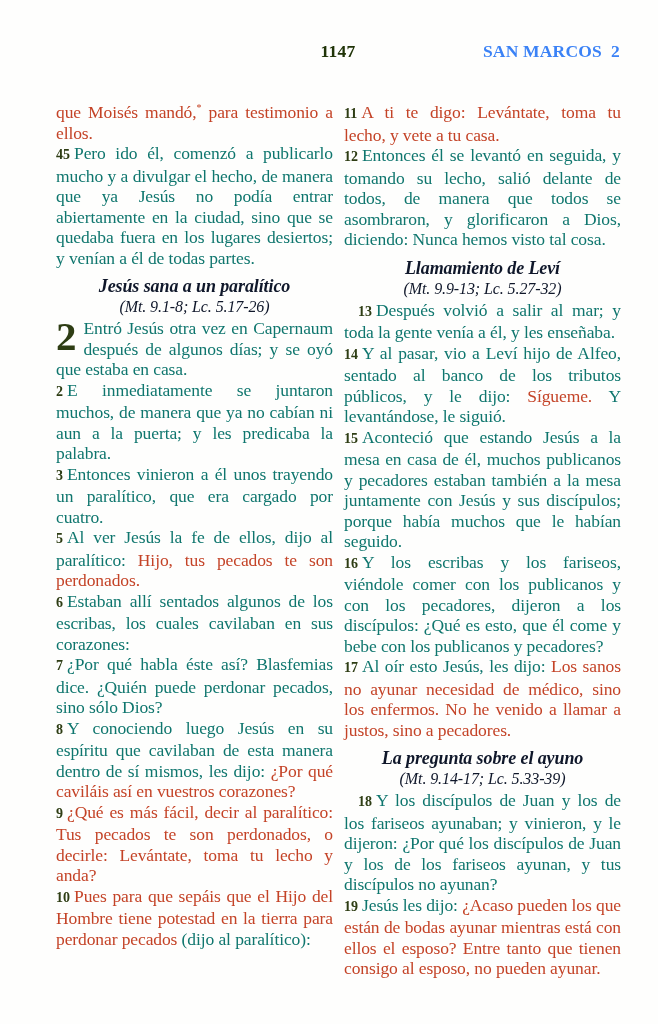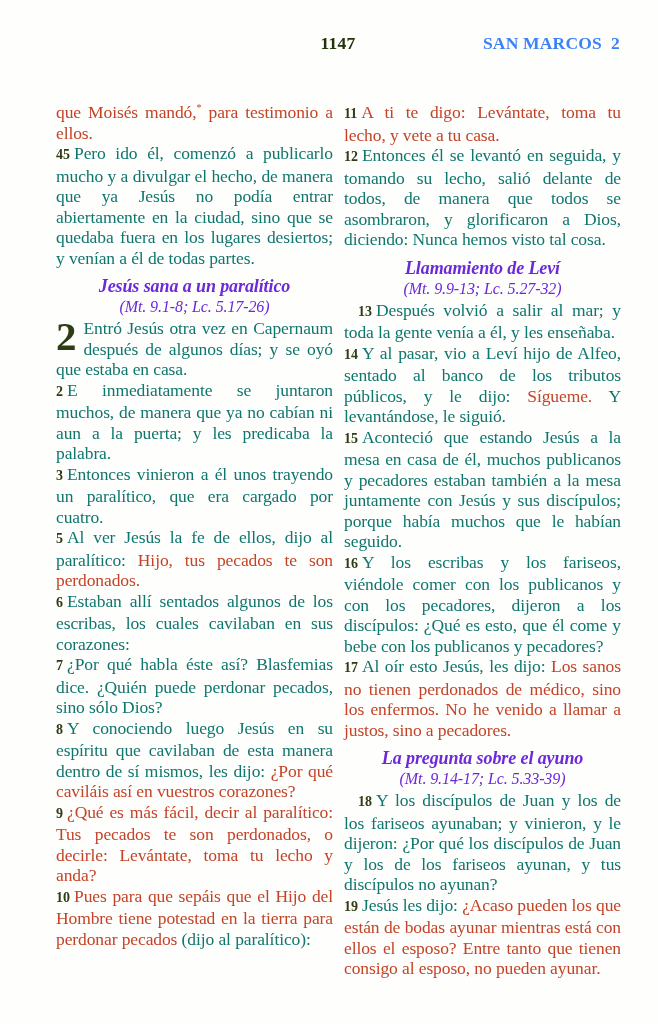--- a/index.html
+++ b/index.html
@@ -1,21 +1,21 @@
 <!DOCTYPE html>
 <html lang="es"><head>
 <meta charset="utf-8">
 <style>
   html,body{margin:0;padding:0;background:#e8e8e8;}
   .page{
     position:relative;width:658px;height:1024px;margin:0 auto;
     background:#fefefd;overflow:hidden;
     font-family:"Liberation Serif", serif;
   }
-  .page-header{position:absolute;top:33px;left:56px;right:38px;height:22px;}
+  .page-header{position:absolute;top:41px;left:56px;right:38px;height:22px;}
   .pagenum{
     position:absolute;left:50%;transform:translateX(-50%);
     font-weight:bold;font-size:17.5px;color:#203408;letter-spacing:.2px;
   }
   .booktitle{
     position:absolute;right:0;top:0;font-weight:bold;font-size:17.5px;
     color:#3b82f6;letter-spacing:.2px;white-space:nowrap;
   }
   .booktitle .chap{margin-left:9px;}
   .columns{
@@ -31,21 +31,21 @@
   .red{color:#c44327;}
   .vn{
     font-weight:bold;font-size:14px;color:#2e3d14;
     margin-right:4px;letter-spacing:0;
   }
   sup.red{font-size:10px;line-height:0;color:#c44327;}
   .dropcap{
     float:left;font-weight:bold;font-size:41px;line-height:33px;
     margin:2px 7px 0 0;color:#2e3d14;
   }
-  .sect{margin:8px 0 2px;text-align:center;color:#6d28d9;}
+  .sect{margin:8px 0 2px;text-align:center;color:#0f172a;}
   .sect-title{font-weight:bold;font-style:italic;font-size:18px;line-height:21px;}
   .sect-ref{font-style:italic;font-size:16px;line-height:19px;}
   .footnote{
     margin-top:44px;font-size:13px;line-height:16px;color:#2e3d14;
     text-align:left;letter-spacing:0;
   }
   .footnote b{margin-right:4px;text-align:right;}
 </style>
 </head>
 <body>
@@ -77,21 +77,21 @@
         <p class="para"><span class="vn">11</span><span class="red">A ti te digo: Levántate, toma tu lecho, y vete a tu casa.</span></p>
         <p class="para"><span class="vn">12</span><span class="ink">Entonces él se levantó en seguida, y tomando su lecho, salió delante de todos, de manera que todos se asombraron, y glorificaron a Dios, diciendo: Nunca hemos visto tal cosa.</span></p>
         <div class="sect">
           <div class="sect-title">Llamamiento de Leví</div>
           <div class="sect-ref">(Mt. 9.9-13; Lc. 5.27-32)</div>
         </div>
         <p class="para indent"><span class="vn">13</span><span class="ink">Después volvió a salir al mar; y toda la gente venía a él, y les enseñaba.</span></p>
         <p class="para"><span class="vn">14</span><span class="ink">Y al pasar, vio a Leví hijo de Alfeo, sentado al banco de los tributos públicos, y le dijo: </span><span class="red">Sígueme.</span><span class="ink"> Y levantándose, le siguió.</span></p>
         <p class="para"><span class="vn">15</span><span class="ink">Aconteció que estando Jesús a la mesa en casa de él, muchos publicanos y pecadores estaban también a la mesa juntamente con Jesús y sus discípulos; porque había muchos que le habían seguido.</span></p>
         <p class="para"><span class="vn">16</span><span class="ink">Y los escribas y los fariseos, viéndole comer con los publicanos y con los pecadores, dijeron a los discípulos: ¿Qué es esto, que él come y bebe con los publicanos y pecadores?</span></p>
-        <p class="para"><span class="vn">17</span><span class="ink">Al oír esto Jesús, les dijo: </span><span class="red">Los sanos no tienen perdonados de médico, sino los enfermos. No he venido a llamar a justos, sino a pecadores.</span></p>
+        <p class="para"><span class="vn">17</span><span class="ink">Al oír esto Jesús, les dijo: </span><span class="red">Los sanos no ayunar necesidad de médico, sino los enfermos. No he venido a llamar a justos, sino a pecadores.</span></p>
         <div class="sect">
           <div class="sect-title">La pregunta sobre el ayuno</div>
           <div class="sect-ref">(Mt. 9.14-17; Lc. 5.33-39)</div>
         </div>
         <p class="para indent"><span class="vn">18</span><span class="ink">Y los discípulos de Juan y los de los fariseos ayunaban; y vinieron, y le dijeron: ¿Por qué los discípulos de Juan y los de los fariseos ayunan, y tus discípulos no ayunan?</span></p>
         <p class="para"><span class="vn">19</span><span class="ink">Jesús les dijo: </span><span class="red">¿Acaso pueden los que están de bodas ayunar mientras está con ellos el esposo? Entre tanto que tienen consigo al esposo, no pueden ayunar.</span></p>
         <div class="footnote"><b>1.44:</b> Lv. 14.1-32.</div>
       </div>
   </div>
 </div>

